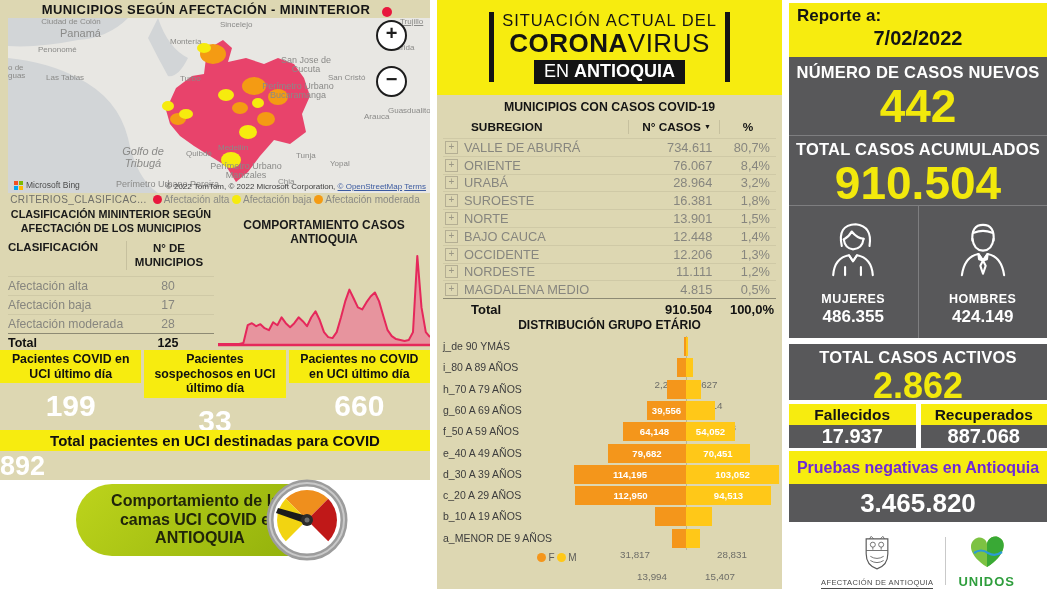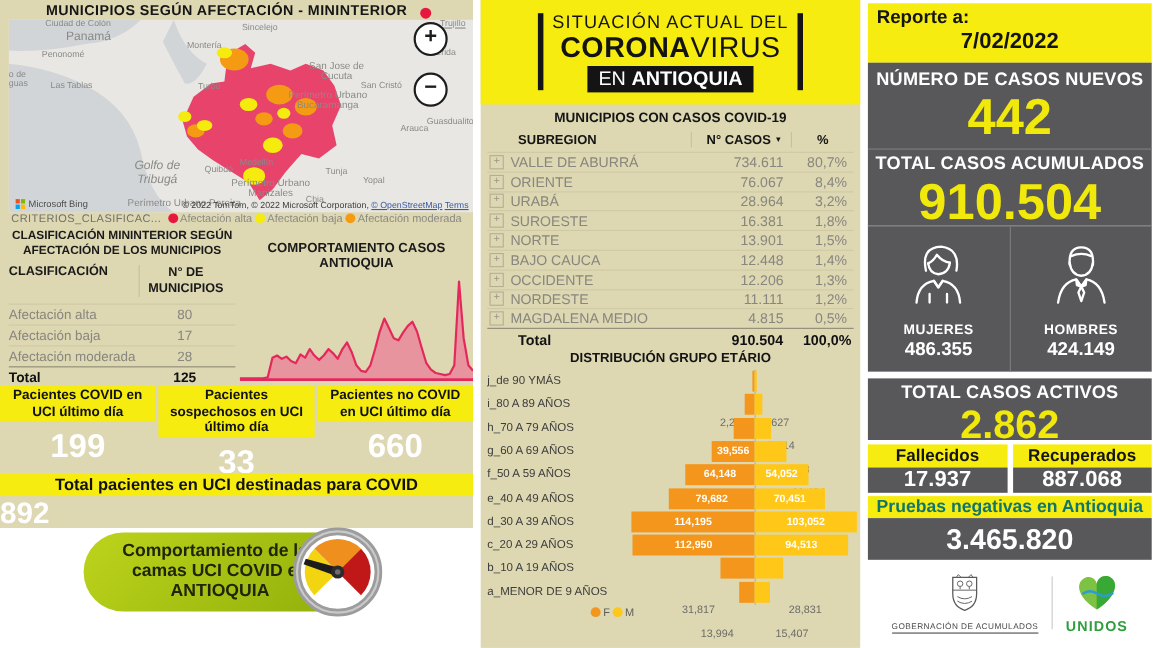--- a/index.html
+++ b/index.html
@@ -93,21 +93,21 @@
   .rp-gender{display:flex;border-top:1px solid #7e7e80;}
   .rp-g-cell{flex:1;text-align:center;padding-top:8px;}
   .rp-g-cell + .rp-g-cell{border-left:1px solid #7e7e80;}
   .rp-g-label{font-size:12.5px;font-weight:bold;letter-spacing:.5px;margin-top:2px;}
   .rp-g-val{font-size:17px;font-weight:bold;margin-top:1px;padding-bottom:6px;}
   .rp-gap{background:#fff;}
   .rp-two{display:flex;gap:5px;}
   .rp-two > div{flex:1;}
   .rp-mini-h{background:#f7ec0f;height:21px;display:flex;align-items:center;justify-content:center;font-size:15.5px;font-weight:bold;color:#141414;}
   .rp-mini-v{background:#58585a;height:23px;display:flex;align-items:center;justify-content:center;font-size:20px;font-weight:bold;color:#fff;}
-  .rp-neg-h{background:#f7ec0f;height:20px;display:flex;align-items:center;justify-content:center;font-size:16px;font-weight:bold;color:#0f766e;}
+  .rp-neg-h{background:#f7ec0f;height:33px;display:flex;align-items:center;justify-content:center;font-size:16px;font-weight:bold;color:#6d28d9;}
   .rp-neg-v{background:#58585a;height:38px;display:flex;align-items:center;justify-content:center;font-size:26px;font-weight:bold;color:#fff;}
   .rp-footer{height:78px;display:flex;align-items:center;justify-content:center;gap:12px;background:#fff;}
   .gov-block{text-align:center;}
   .gov-text{font-size:7.5px;color:#4a4a4a;letter-spacing:.4px;border-bottom:1px solid #4a4a4a;padding-bottom:1px;margin-top:2px;}
   .foot-div{width:1px;height:48px;background:#c9c9c9;}
   .unidos-block{text-align:center;}
   .unidos-text{font-size:13px;font-weight:bold;color:#2f9e3d;letter-spacing:1px;margin-top:1px;}
 </style>
 </head>
 <body>
@@ -495,21 +495,21 @@
         <svg width="30" height="38" viewBox="0 0 36 44" fill="none" stroke="#5a5a5a" stroke-width="1.4">
           <path d="M5,5 H31 V23 Q31,37 18,41 Q5,37 5,23 Z"></path>
           <path d="M5,19 H31" stroke-width="1"></path>
           <circle cx="13" cy="12" r="3" stroke-width="1"></circle>
             <path d="M13,15 V18" stroke-width="1"></path>
           <circle cx="23" cy="12" r="3" stroke-width="1"></circle>
             <path d="M23,15 V18" stroke-width="1"></path>
           <path d="M10,26 Q18,31 26,26 M10,31 Q18,36 26,31" stroke-width="1"></path>
           <path d="M9,5 L11,2 L14,5 M22,5 L25,2 L27,5" stroke-width="1"></path>
         </svg>
-        <div class="gov-text">GOBERNACIÓN DE ACUMULADOS</div>
+        <div class="gov-text">AFECTACIÓN DE ANTIOQUIA</div>
       </div>
       <div class="foot-div"></div>
       <div class="unidos-block">
         <svg width="46" height="36" viewBox="0 0 46 36">
           <path d="M23,34 C5,23 3,9 13,5 C19,3 23,8 23,11 C23,8 27,2 34,4 C44,8 41,23 23,34 Z" fill="#7dc242"></path>
           <path d="M23,11 C23,8 27,2 34,4 C44,8 41,23 23,34 Z" fill="#39a935"></path>
           <path d="M10,20 Q17,15 24,20 Q31,24 38,19" fill="none" stroke="#2c9bd6" stroke-width="2.2"></path>
         </svg>
         <div class="unidos-text">UNIDOS</div>
       </div>

